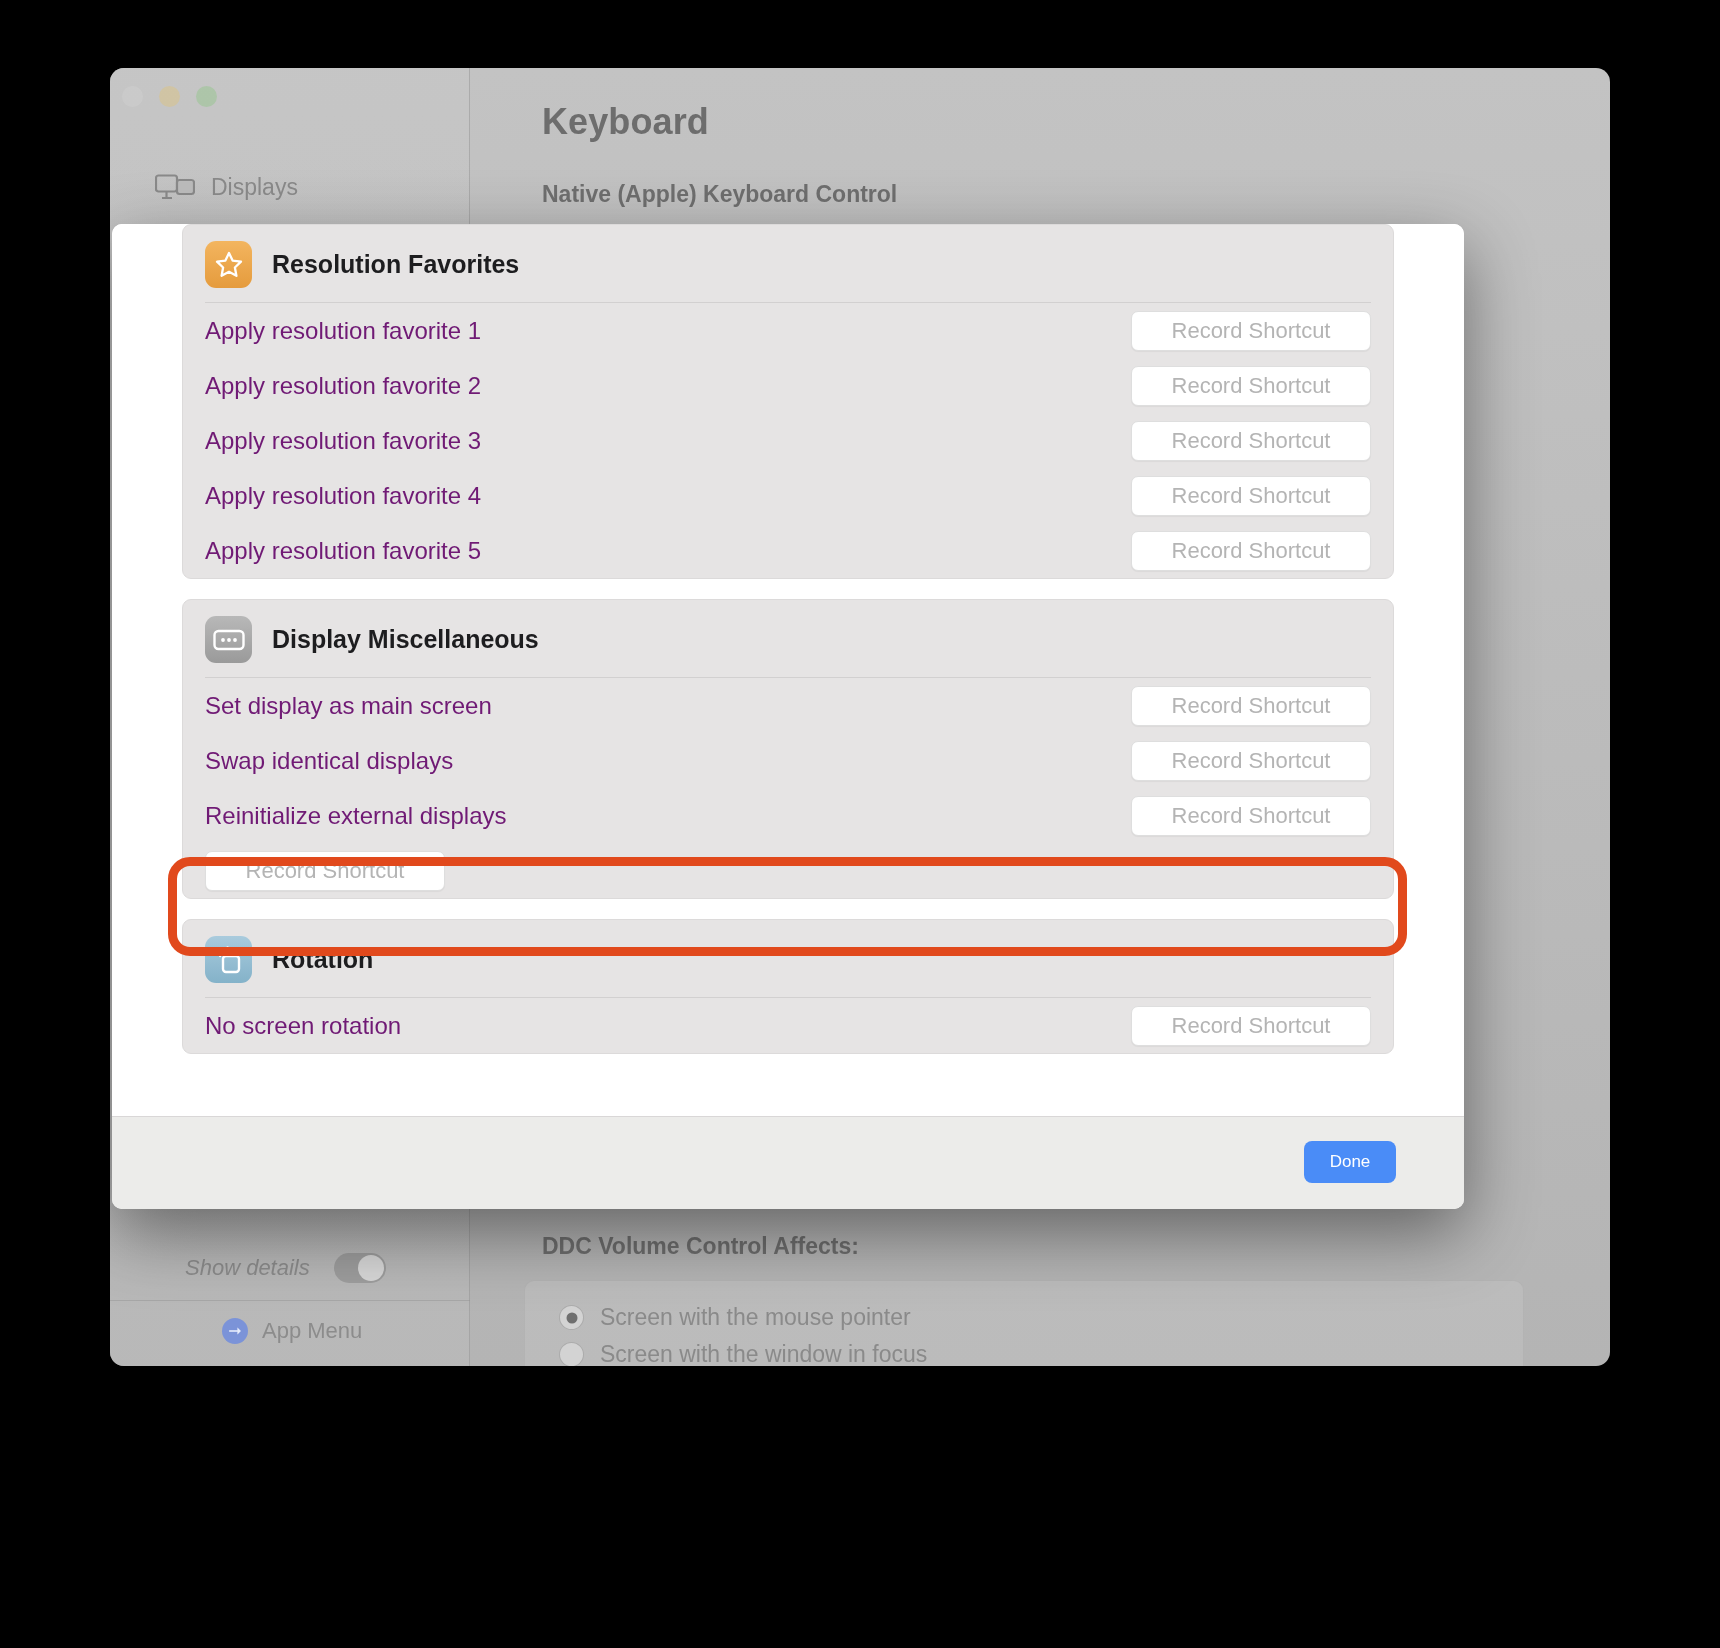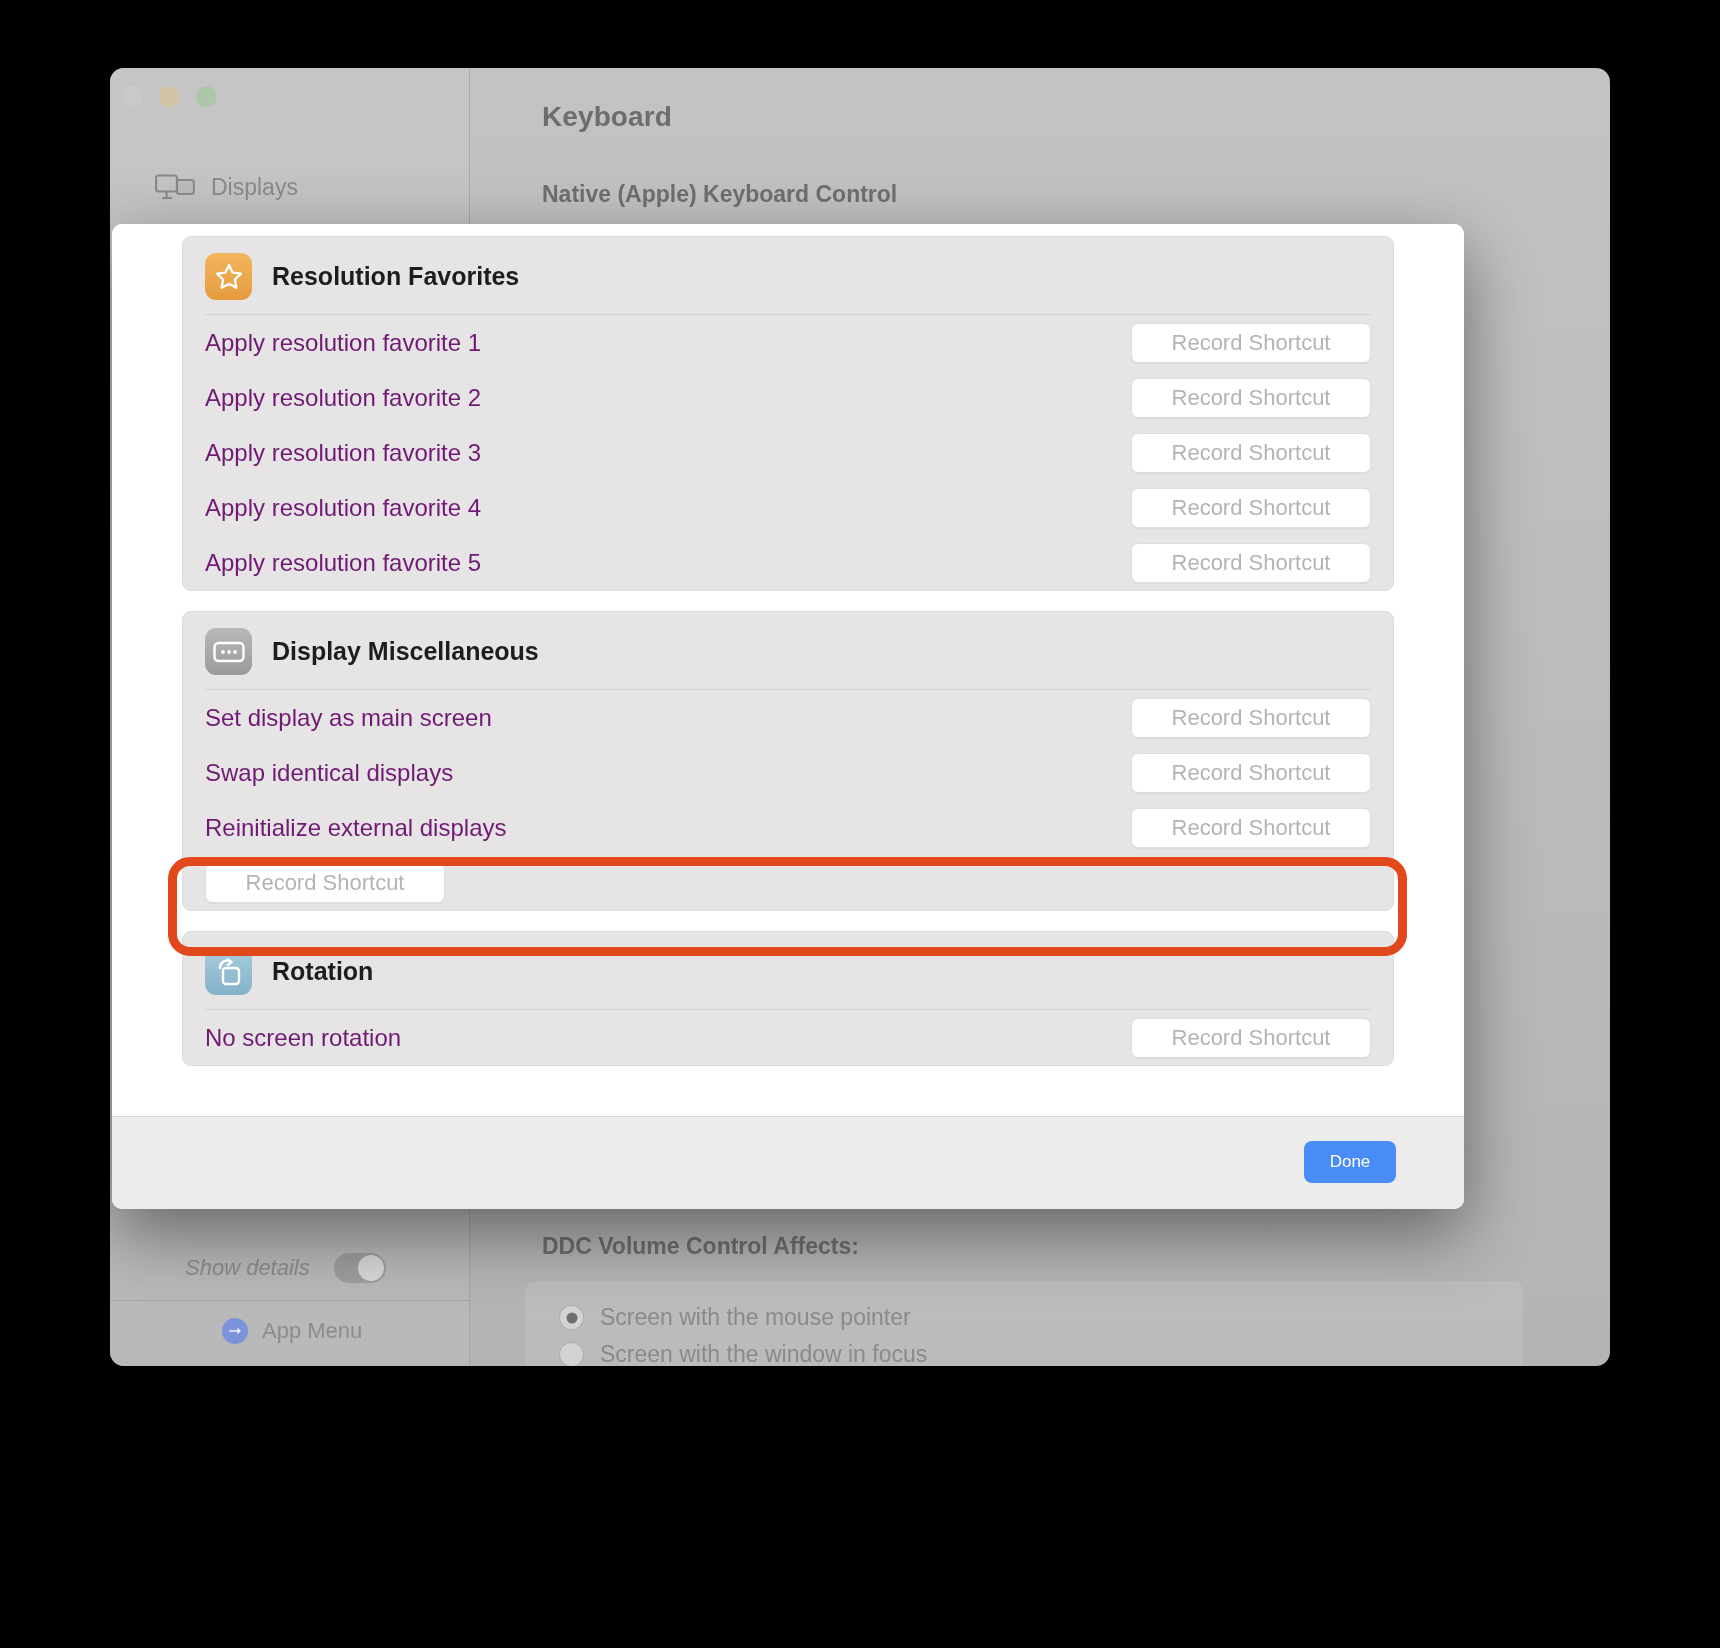--- a/index.html
+++ b/index.html
@@ -62,21 +62,21 @@
     width: 360px;
     height: 100%;
     background: linear-gradient(180deg, rgba(198,198,198,0.75) 0%, rgba(186,186,186,0.75) 100%);
     border-right: 1px solid rgba(150,150,150,0.55);
   }
 
   .pane-title {
     position: absolute;
     left: 432px;
     top: 33px;
-    font-size: 28px;
+    font-size: 36px;
     font-weight: bold;
     color: #6d6d6d;
     letter-spacing: 0.1px;
   }
 
   .sidebar-row {
     position: absolute;
     left: 45px;
     top: 105px;
     display: flex;
@@ -219,21 +219,21 @@
     box-shadow: 0 24px 70px rgba(0,0,0,0.45);
     overflow: hidden;
   }
 
   .sheet-scroll {
     position: absolute;
     left: 0; top: 0;
     width: 100%;
     height: 892px;
     overflow: hidden;
-    padding: 12px 70px;
+    padding: 0 70px;
     background: #ffffff;
   }
 
   .group {
     background: #e6e4e4;
     border-radius: 9px;
     border: 1px solid #dcdada;
     margin-bottom: 20px;
     overflow: hidden;
   }

